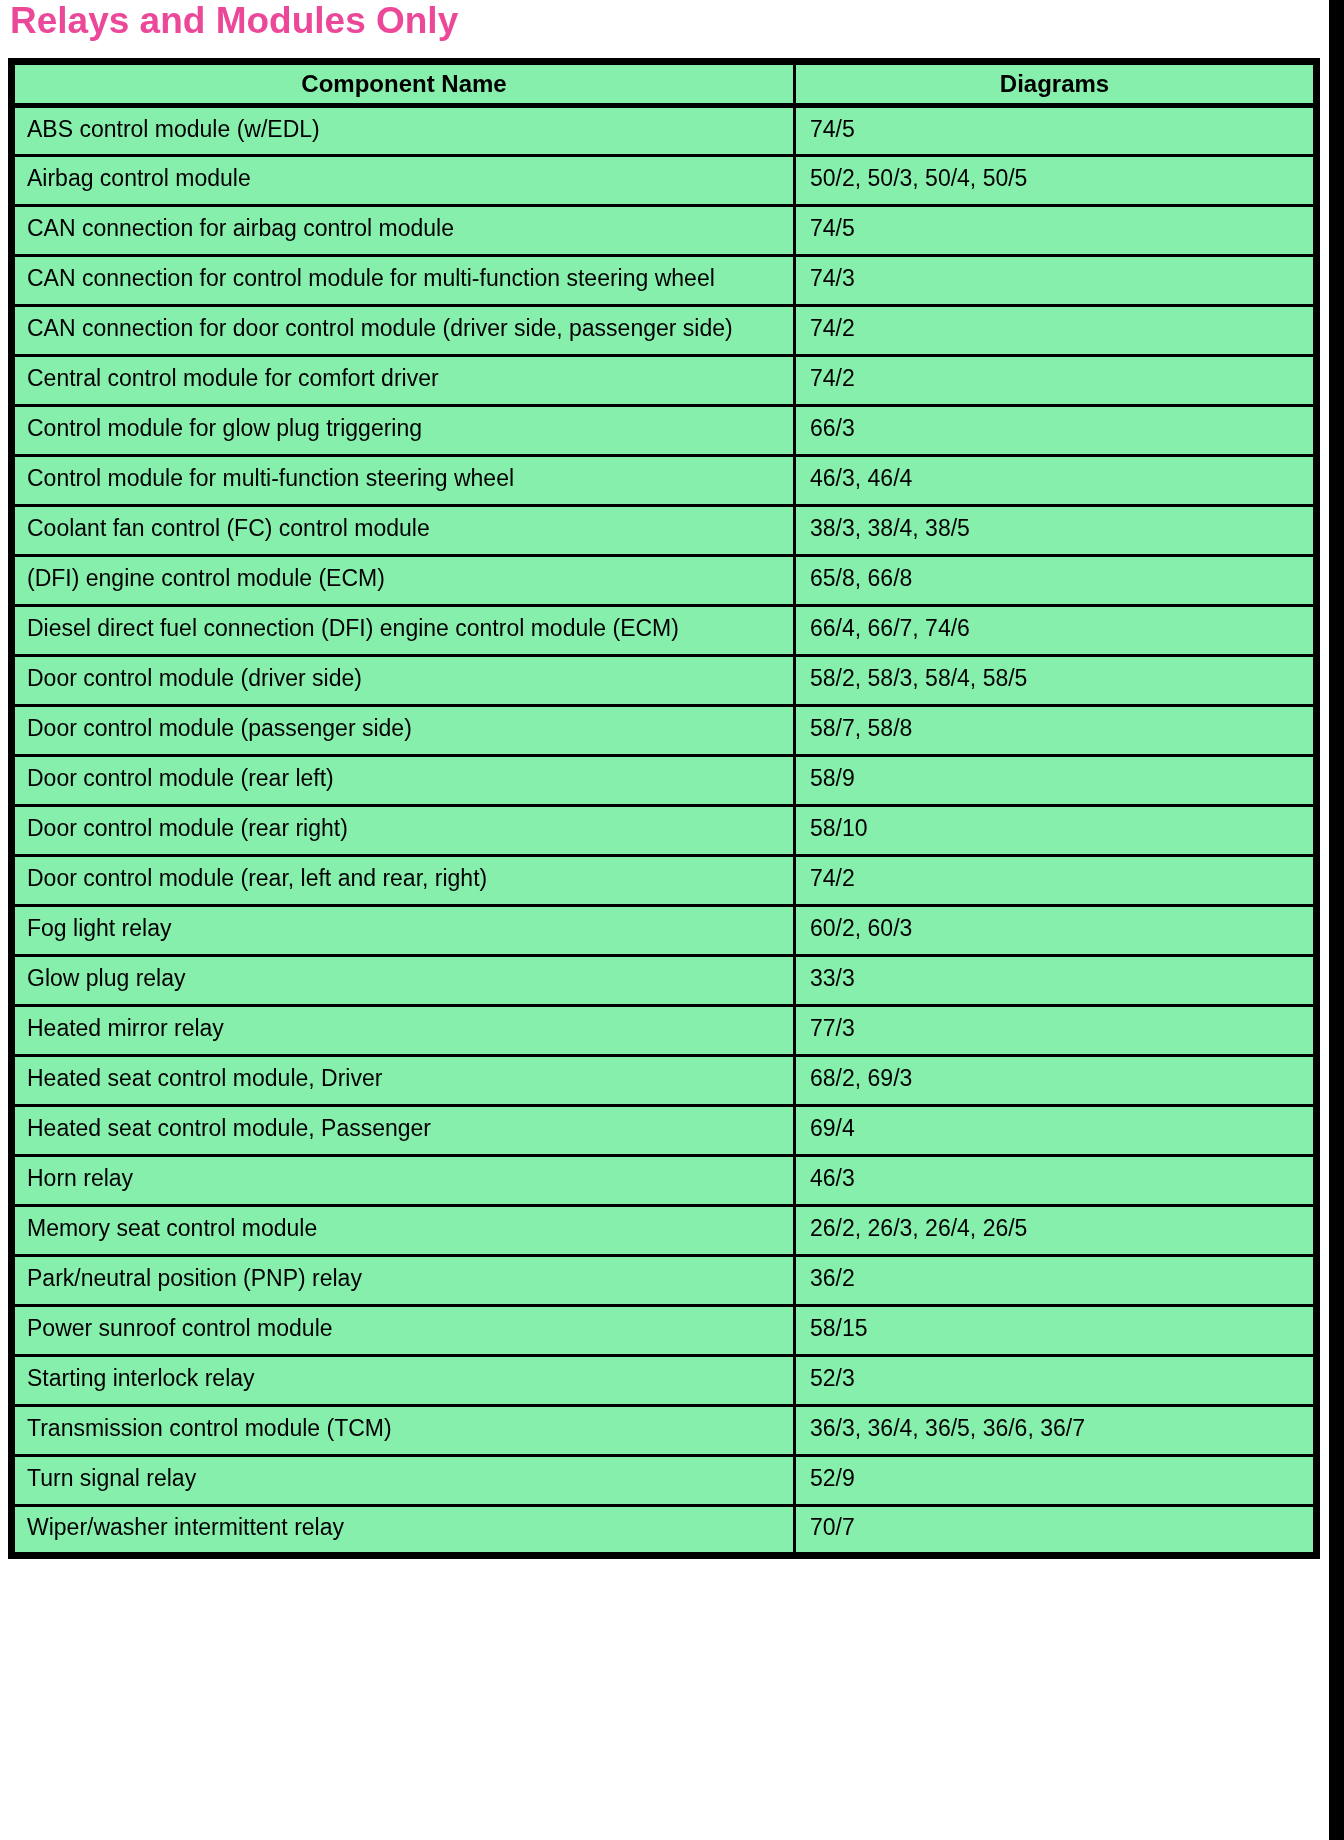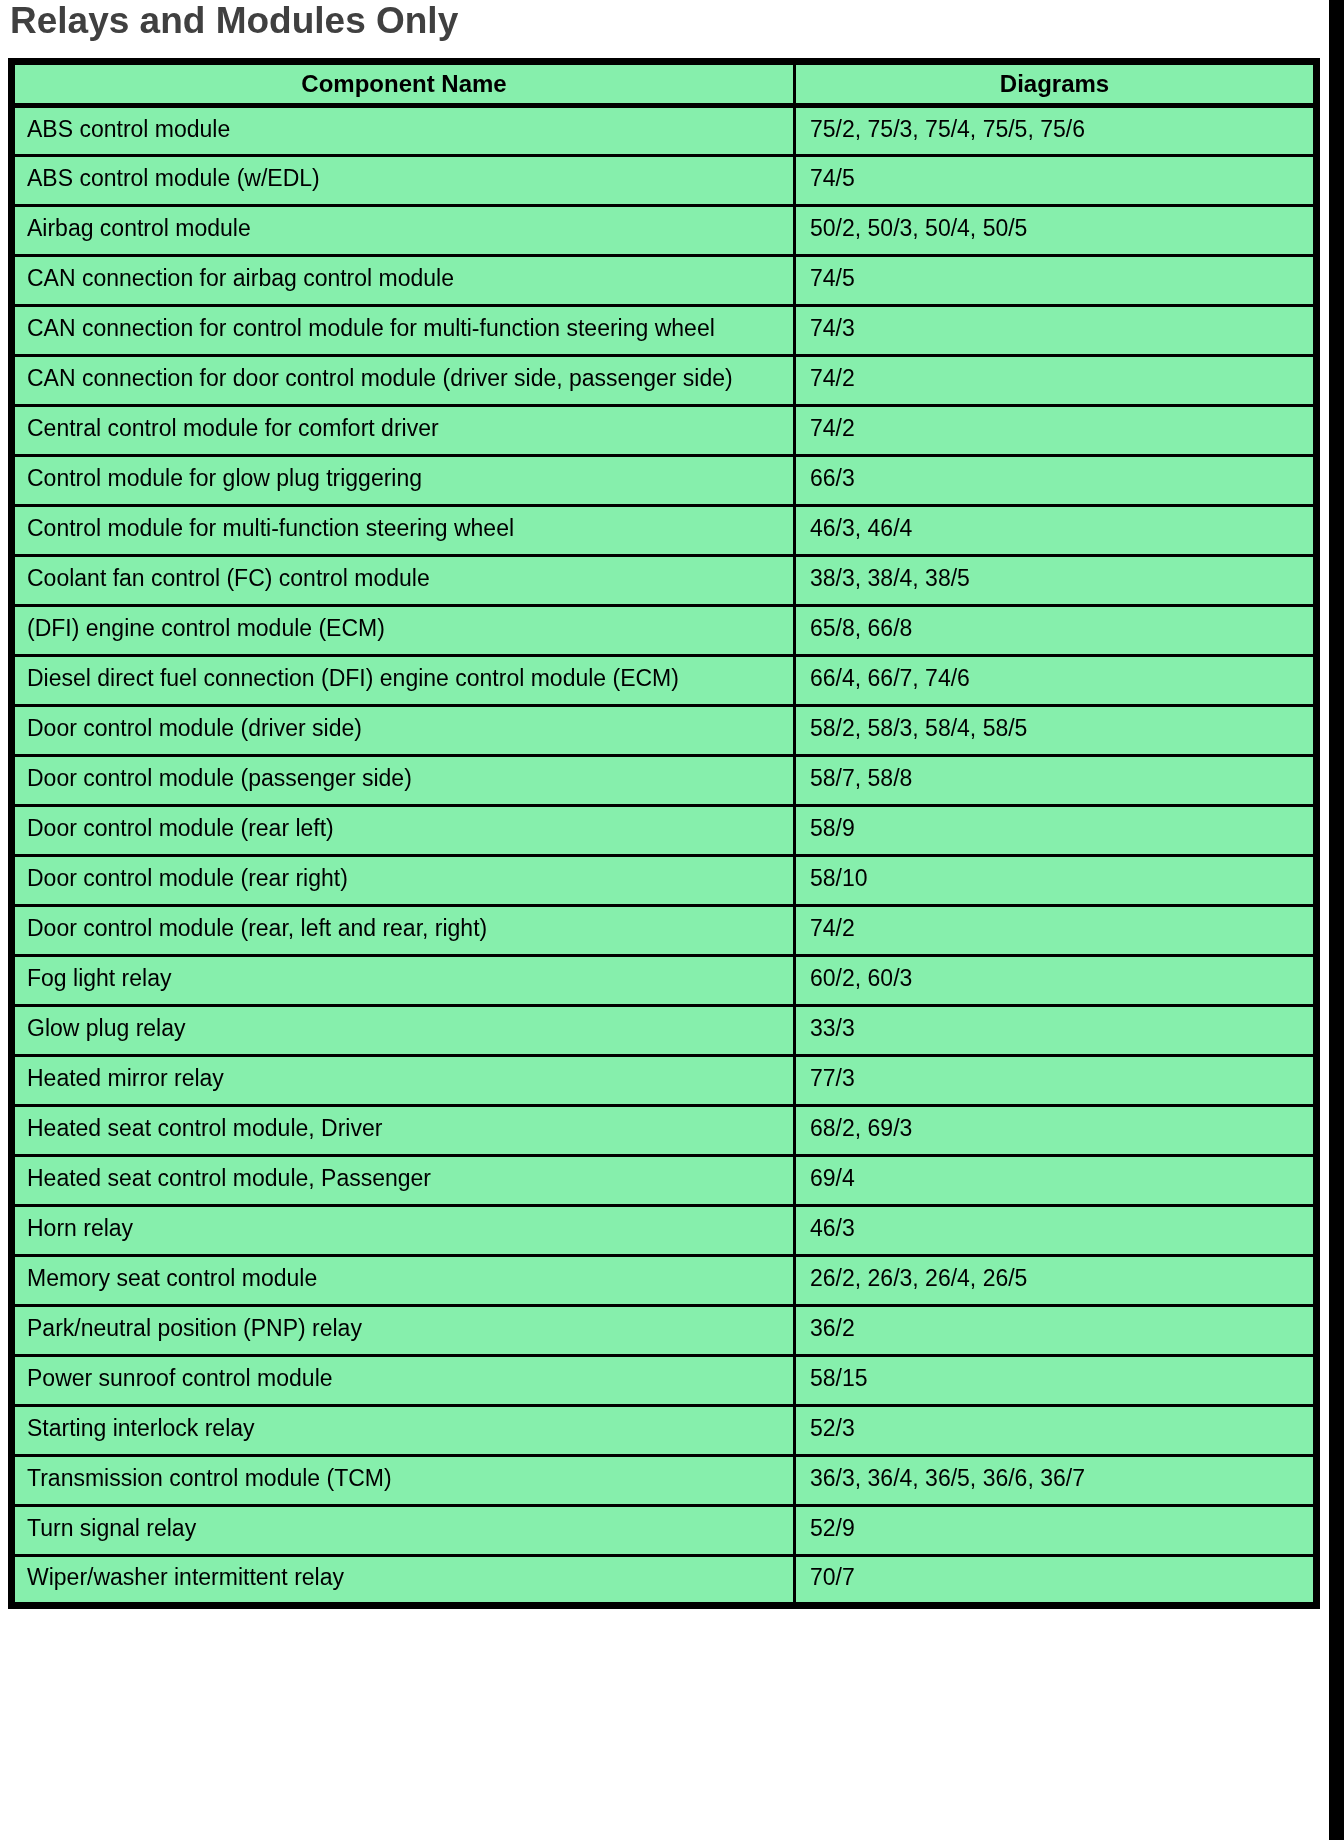--- a/index.html
+++ b/index.html
@@ -18,21 +18,21 @@
     height: 1840px;
     background: #ffffff;
   }
   .page-title {
     position: absolute;
     left: 10px;
     top: 0px;
     font-size: 37px;
     font-weight: bold;
     letter-spacing: 0px;
-    color: #404040;
+    color: #ec4899;
     white-space: nowrap;
   }
   table.component-table {
     position: absolute;
     left: 8px;
     top: 58px;
     width: 1312px;
     border-collapse: collapse;
     table-layout: fixed;
     border: 7px solid #000000;
@@ -85,24 +85,20 @@
       <col class="col-diagrams">
     </colgroup>
     <thead>
       <tr>
         <th>Component Name</th>
         <th>Diagrams</th>
       </tr>
     </thead>
     <tbody id="table-body">
         <tr>
-          <td class="component-cell">ABS control module</td>
-          <td class="diagrams-cell">75/2, 75/3, 75/4, 75/5, 75/6</td>
-        </tr>
-        <tr>
           <td class="component-cell">ABS control module (w/EDL)</td>
           <td class="diagrams-cell">74/5</td>
         </tr>
         <tr>
           <td class="component-cell">Airbag control module</td>
           <td class="diagrams-cell">50/2, 50/3, 50/4, 50/5</td>
         </tr>
         <tr>
           <td class="component-cell">CAN connection for airbag control module</td>
           <td class="diagrams-cell">74/5</td>

